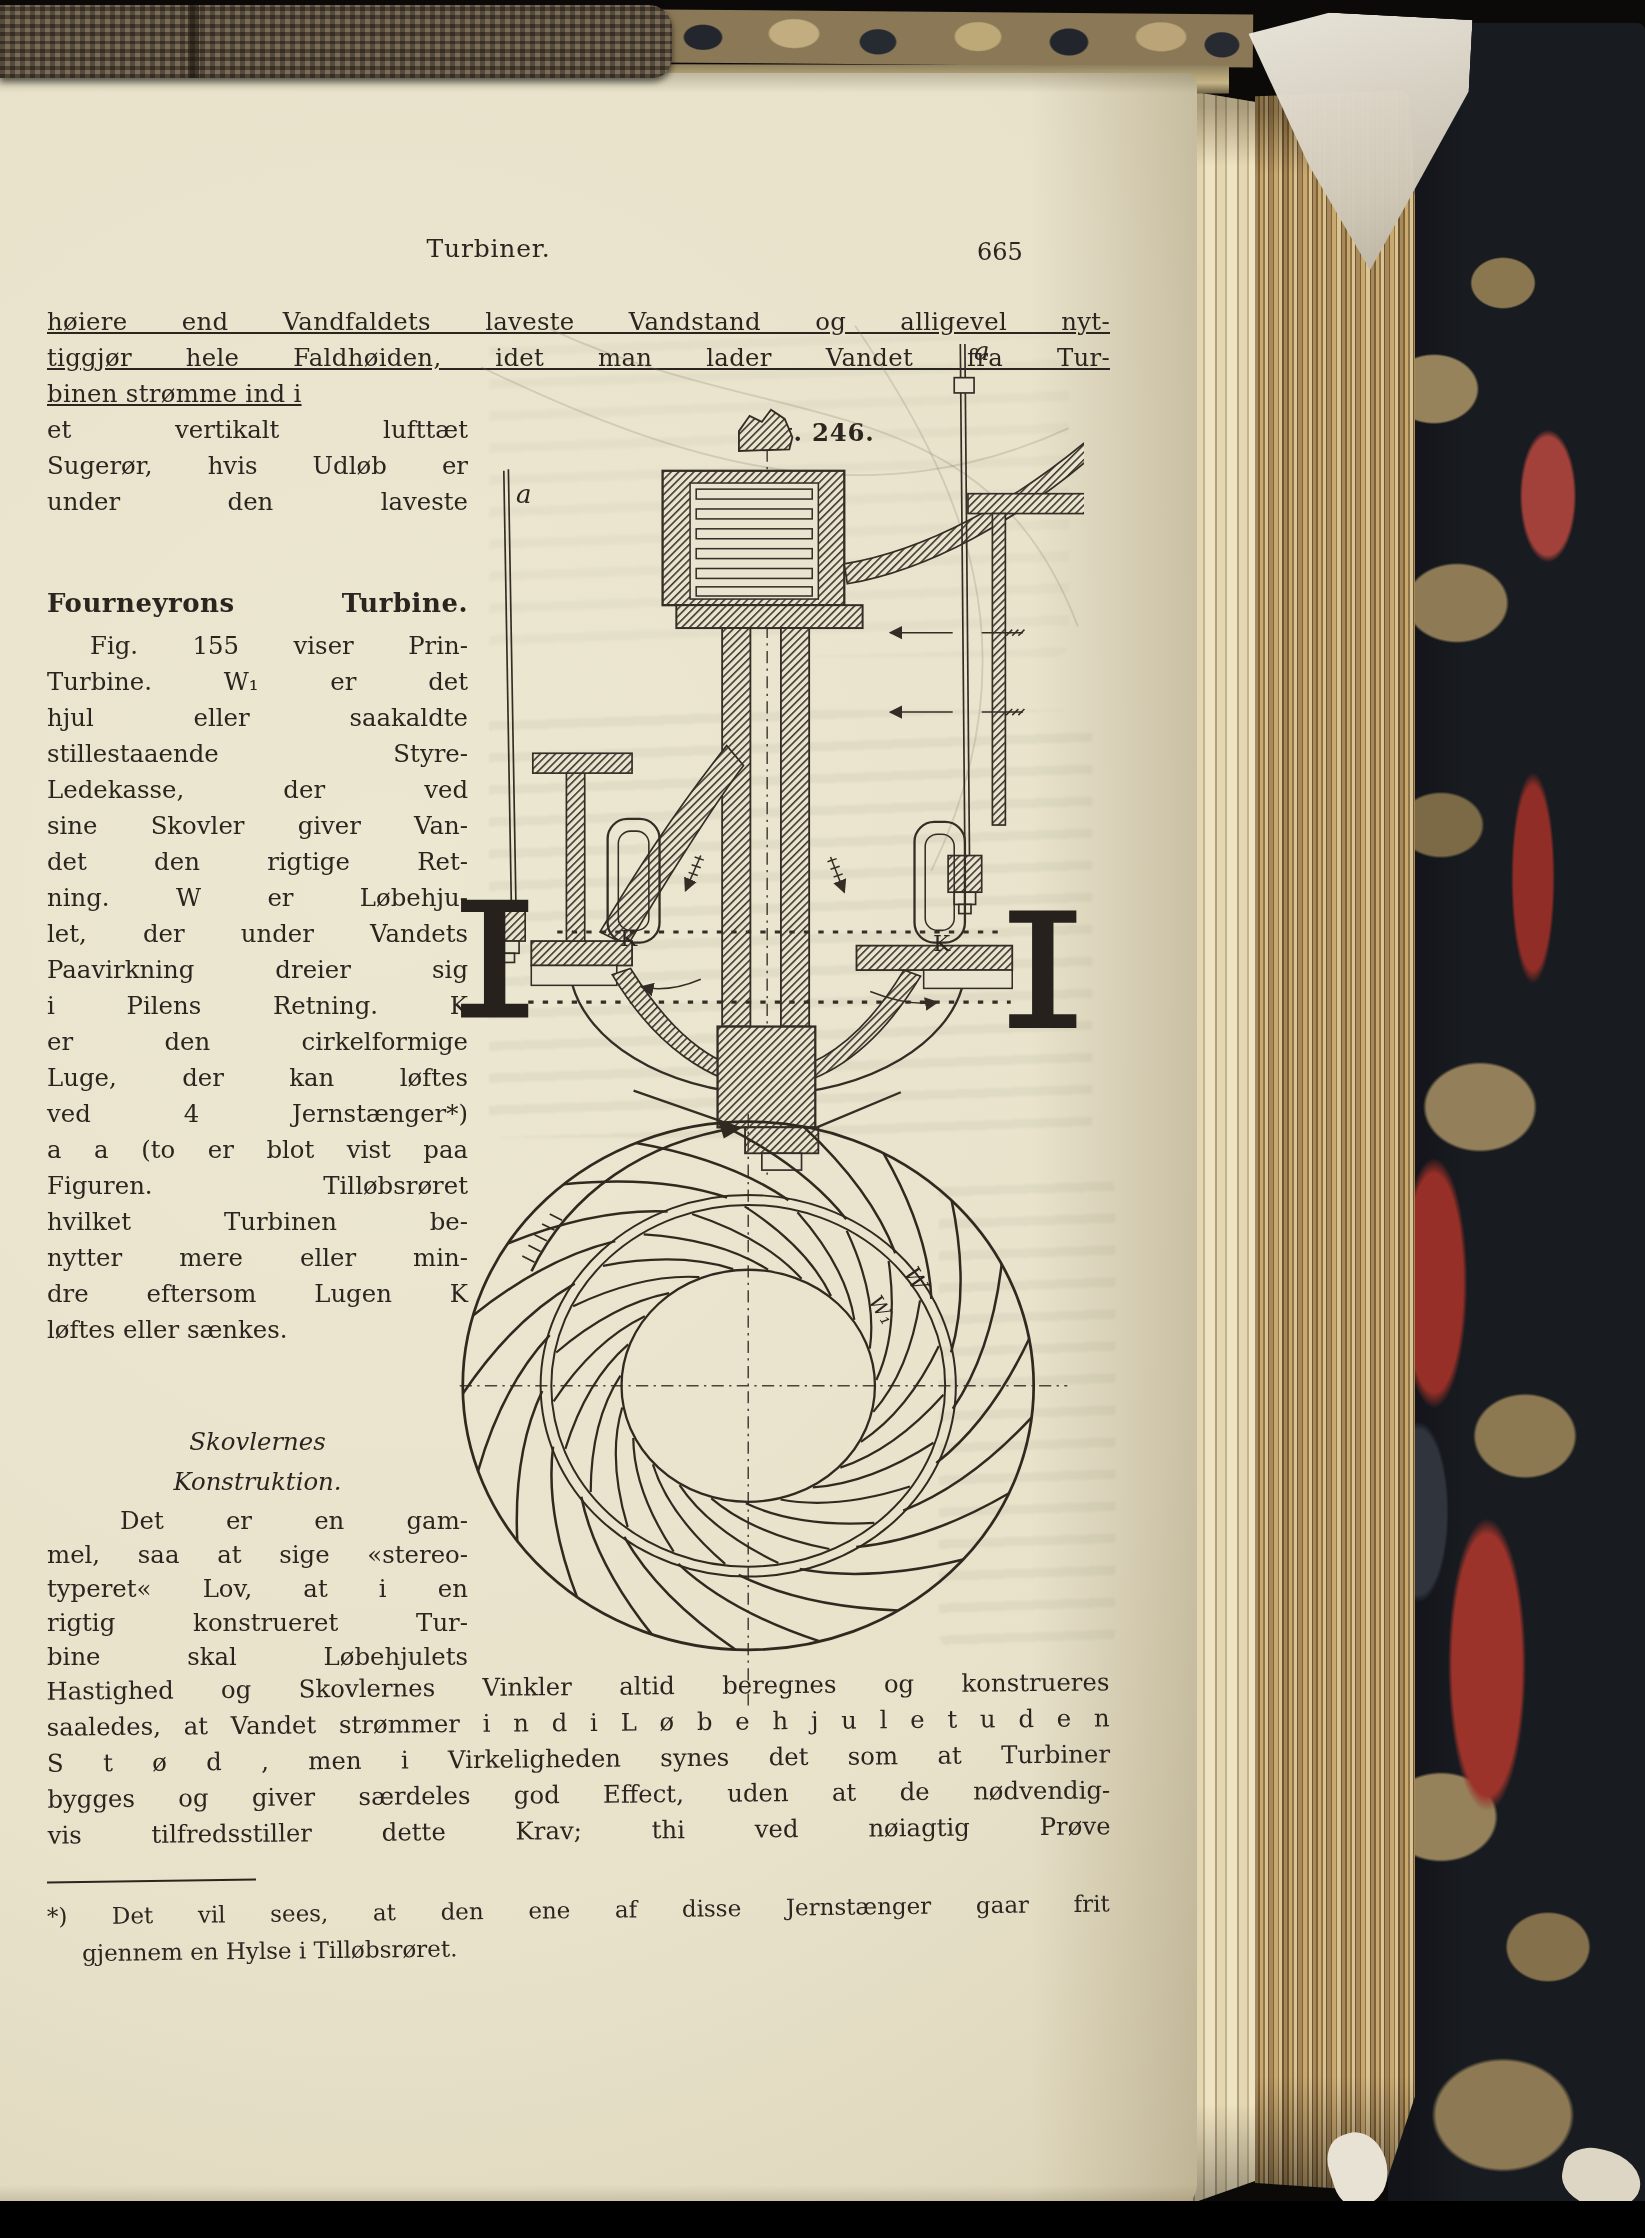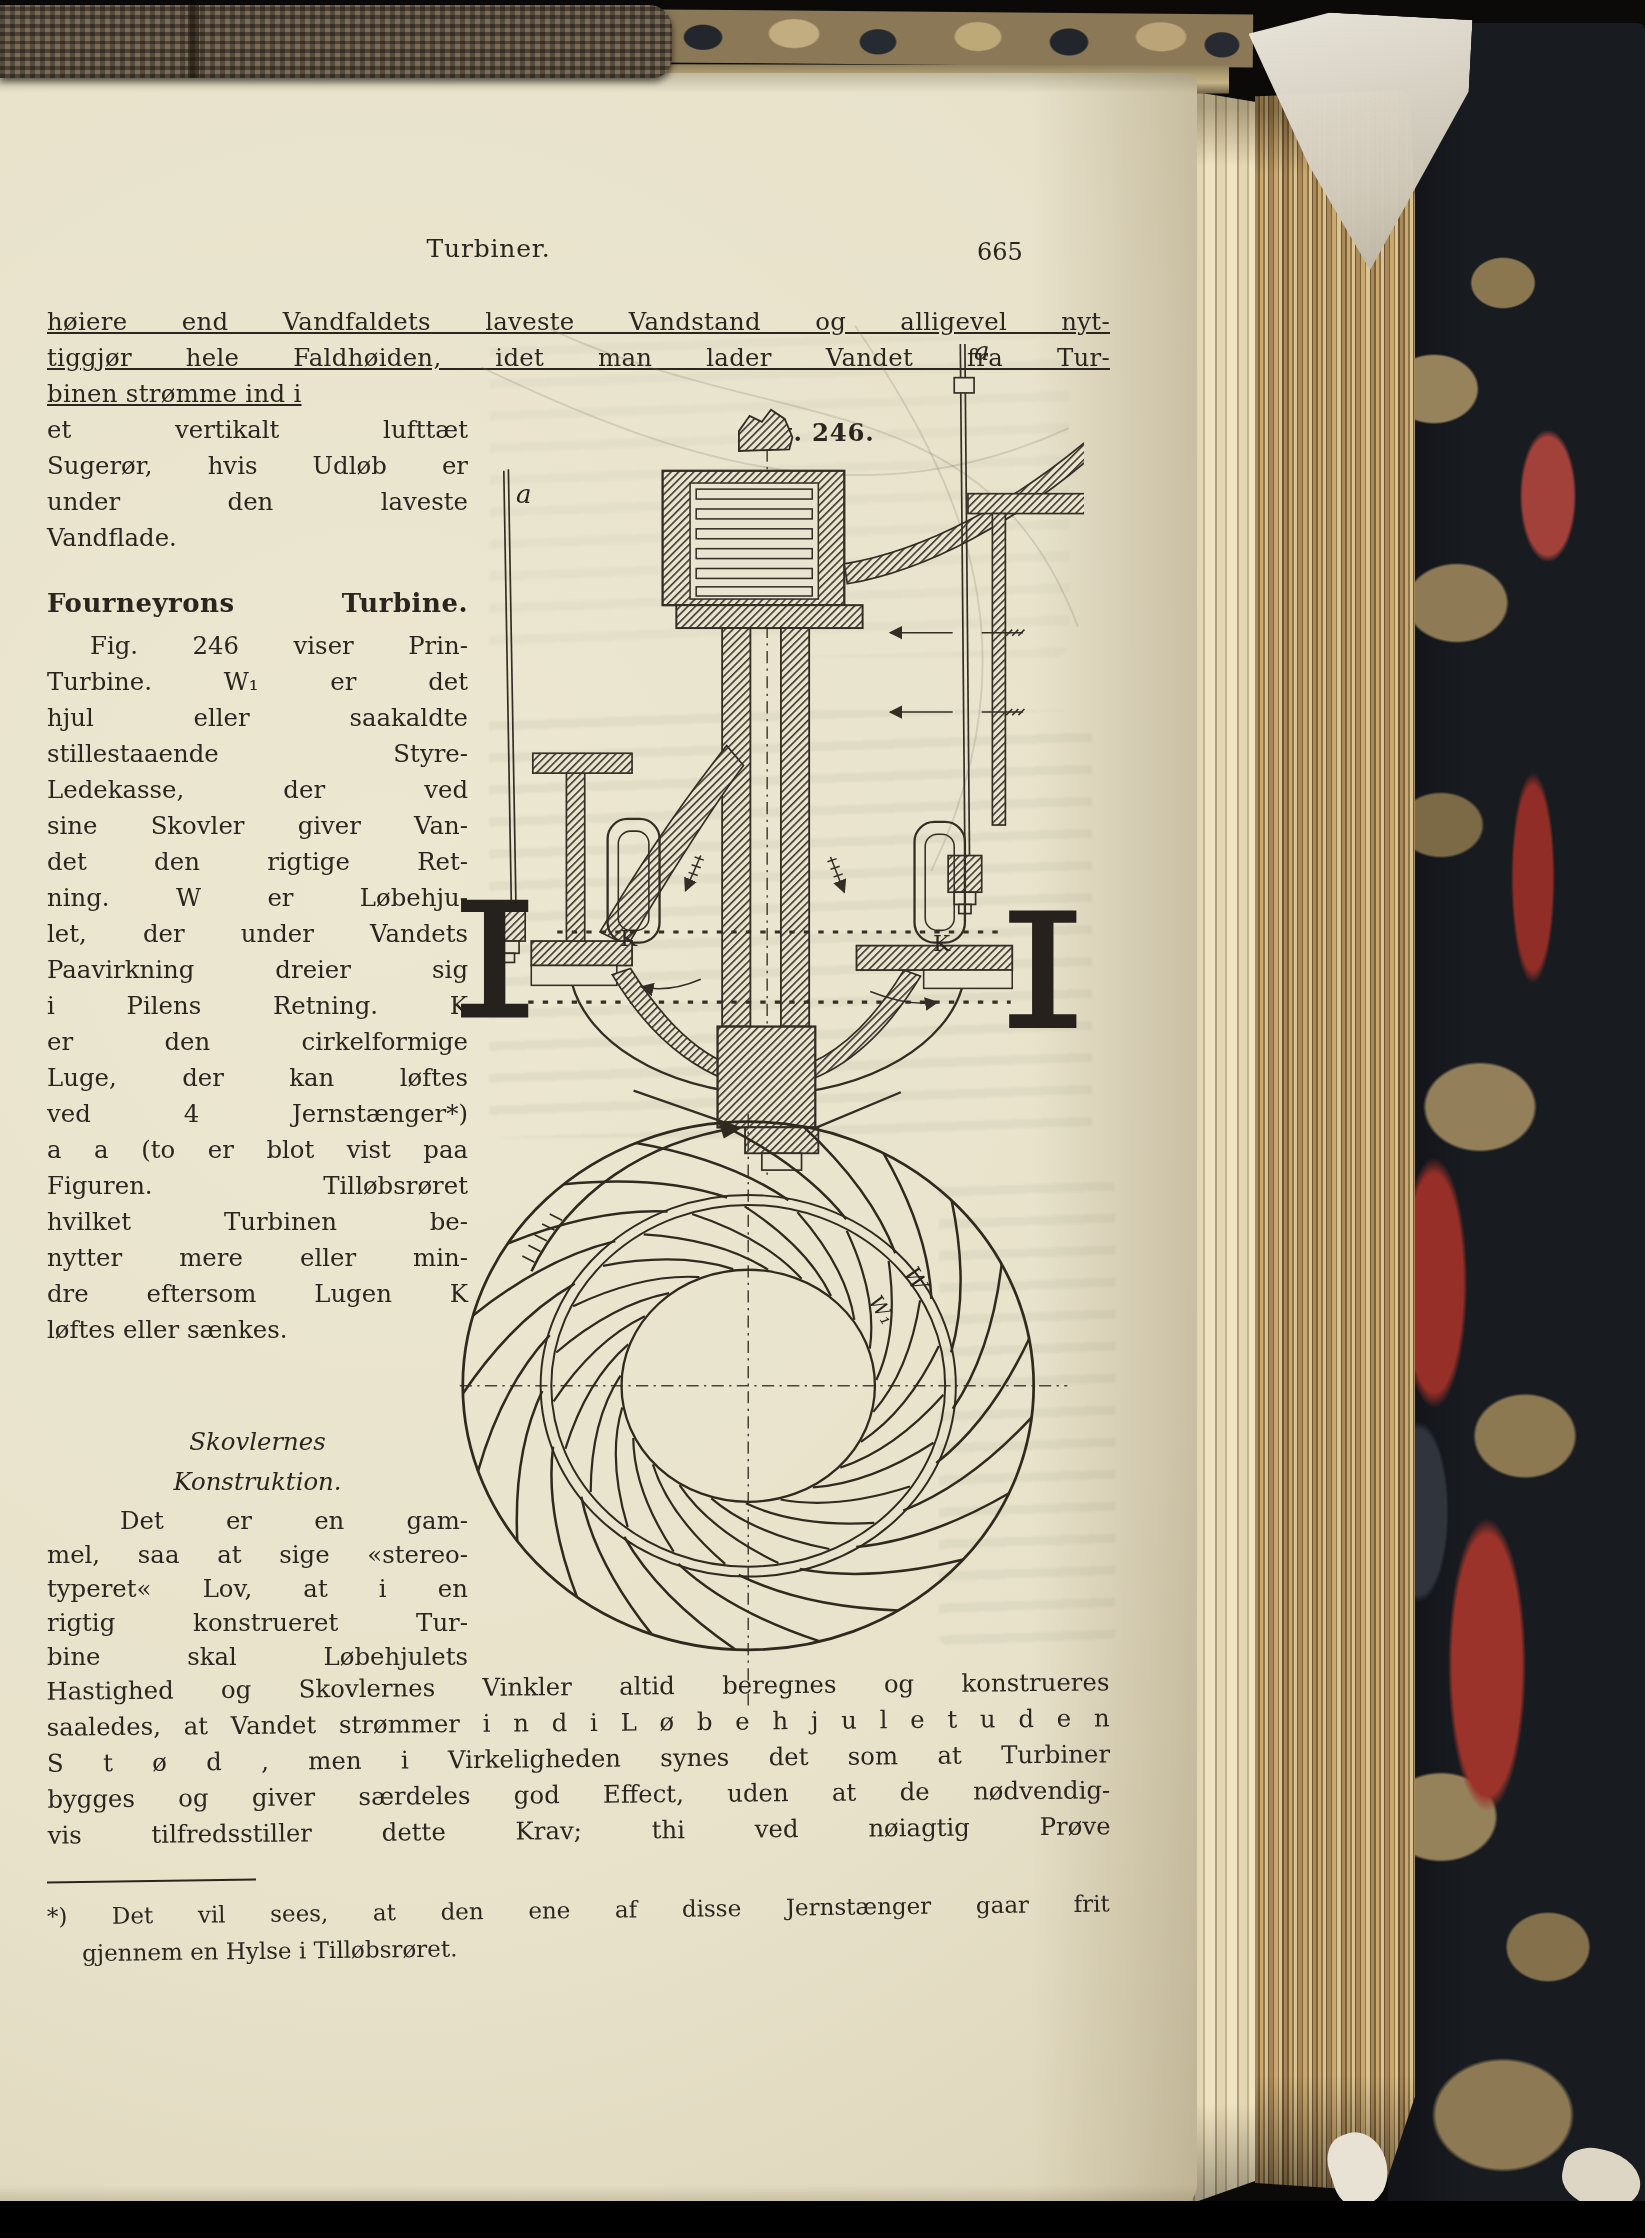--- a/index.html
+++ b/index.html
@@ -139,27 +139,26 @@
   <div class="tl intro" style="position:absolute;">
     <div class="line">høiere end Vandfaldets laveste Vandstand og alligevel nyt-</div>
     <div class="line">tiggjør hele Faldhøiden, idet man lader Vandet fra Tur-</div>
     <div class="nl">binen strømme ind i</div>
   </div>
 
   <div class="tl colA" style="position:absolute;">
     <div class="line">et vertikalt lufttæt</div>
     <div class="line">Sugerør, hvis Udløb er</div>
     <div class="line">under den laveste</div>
-    <div class="nl">Vandflade.</div>
   </div>
 
   <div class="tl heading line" style="position:absolute;">Fourneyrons Turbine.</div>
 
   <div class="tl colB" style="position:absolute;">
-    <div class="line ind">Fig. 246 viser Prin-</div>
+    <div class="line ind">Fig. 155 viser Prin-</div>
     <div class="line">Turbine.  W₁ er det</div>
     <div class="line">hjul eller saakaldte</div>
     <div class="line">stillestaaende Styre-</div>
     <div class="line">Ledekasse, der ved</div>
     <div class="line">sine Skovler giver Van-</div>
     <div class="line">det den rigtige Ret-</div>
     <div class="line">ning.  W er Løbehju-</div>
     <div class="line">let, der under Vandets</div>
     <div class="line">Paavirkning dreier sig</div>
     <div class="line">i Pilens Retning.  K</div>

